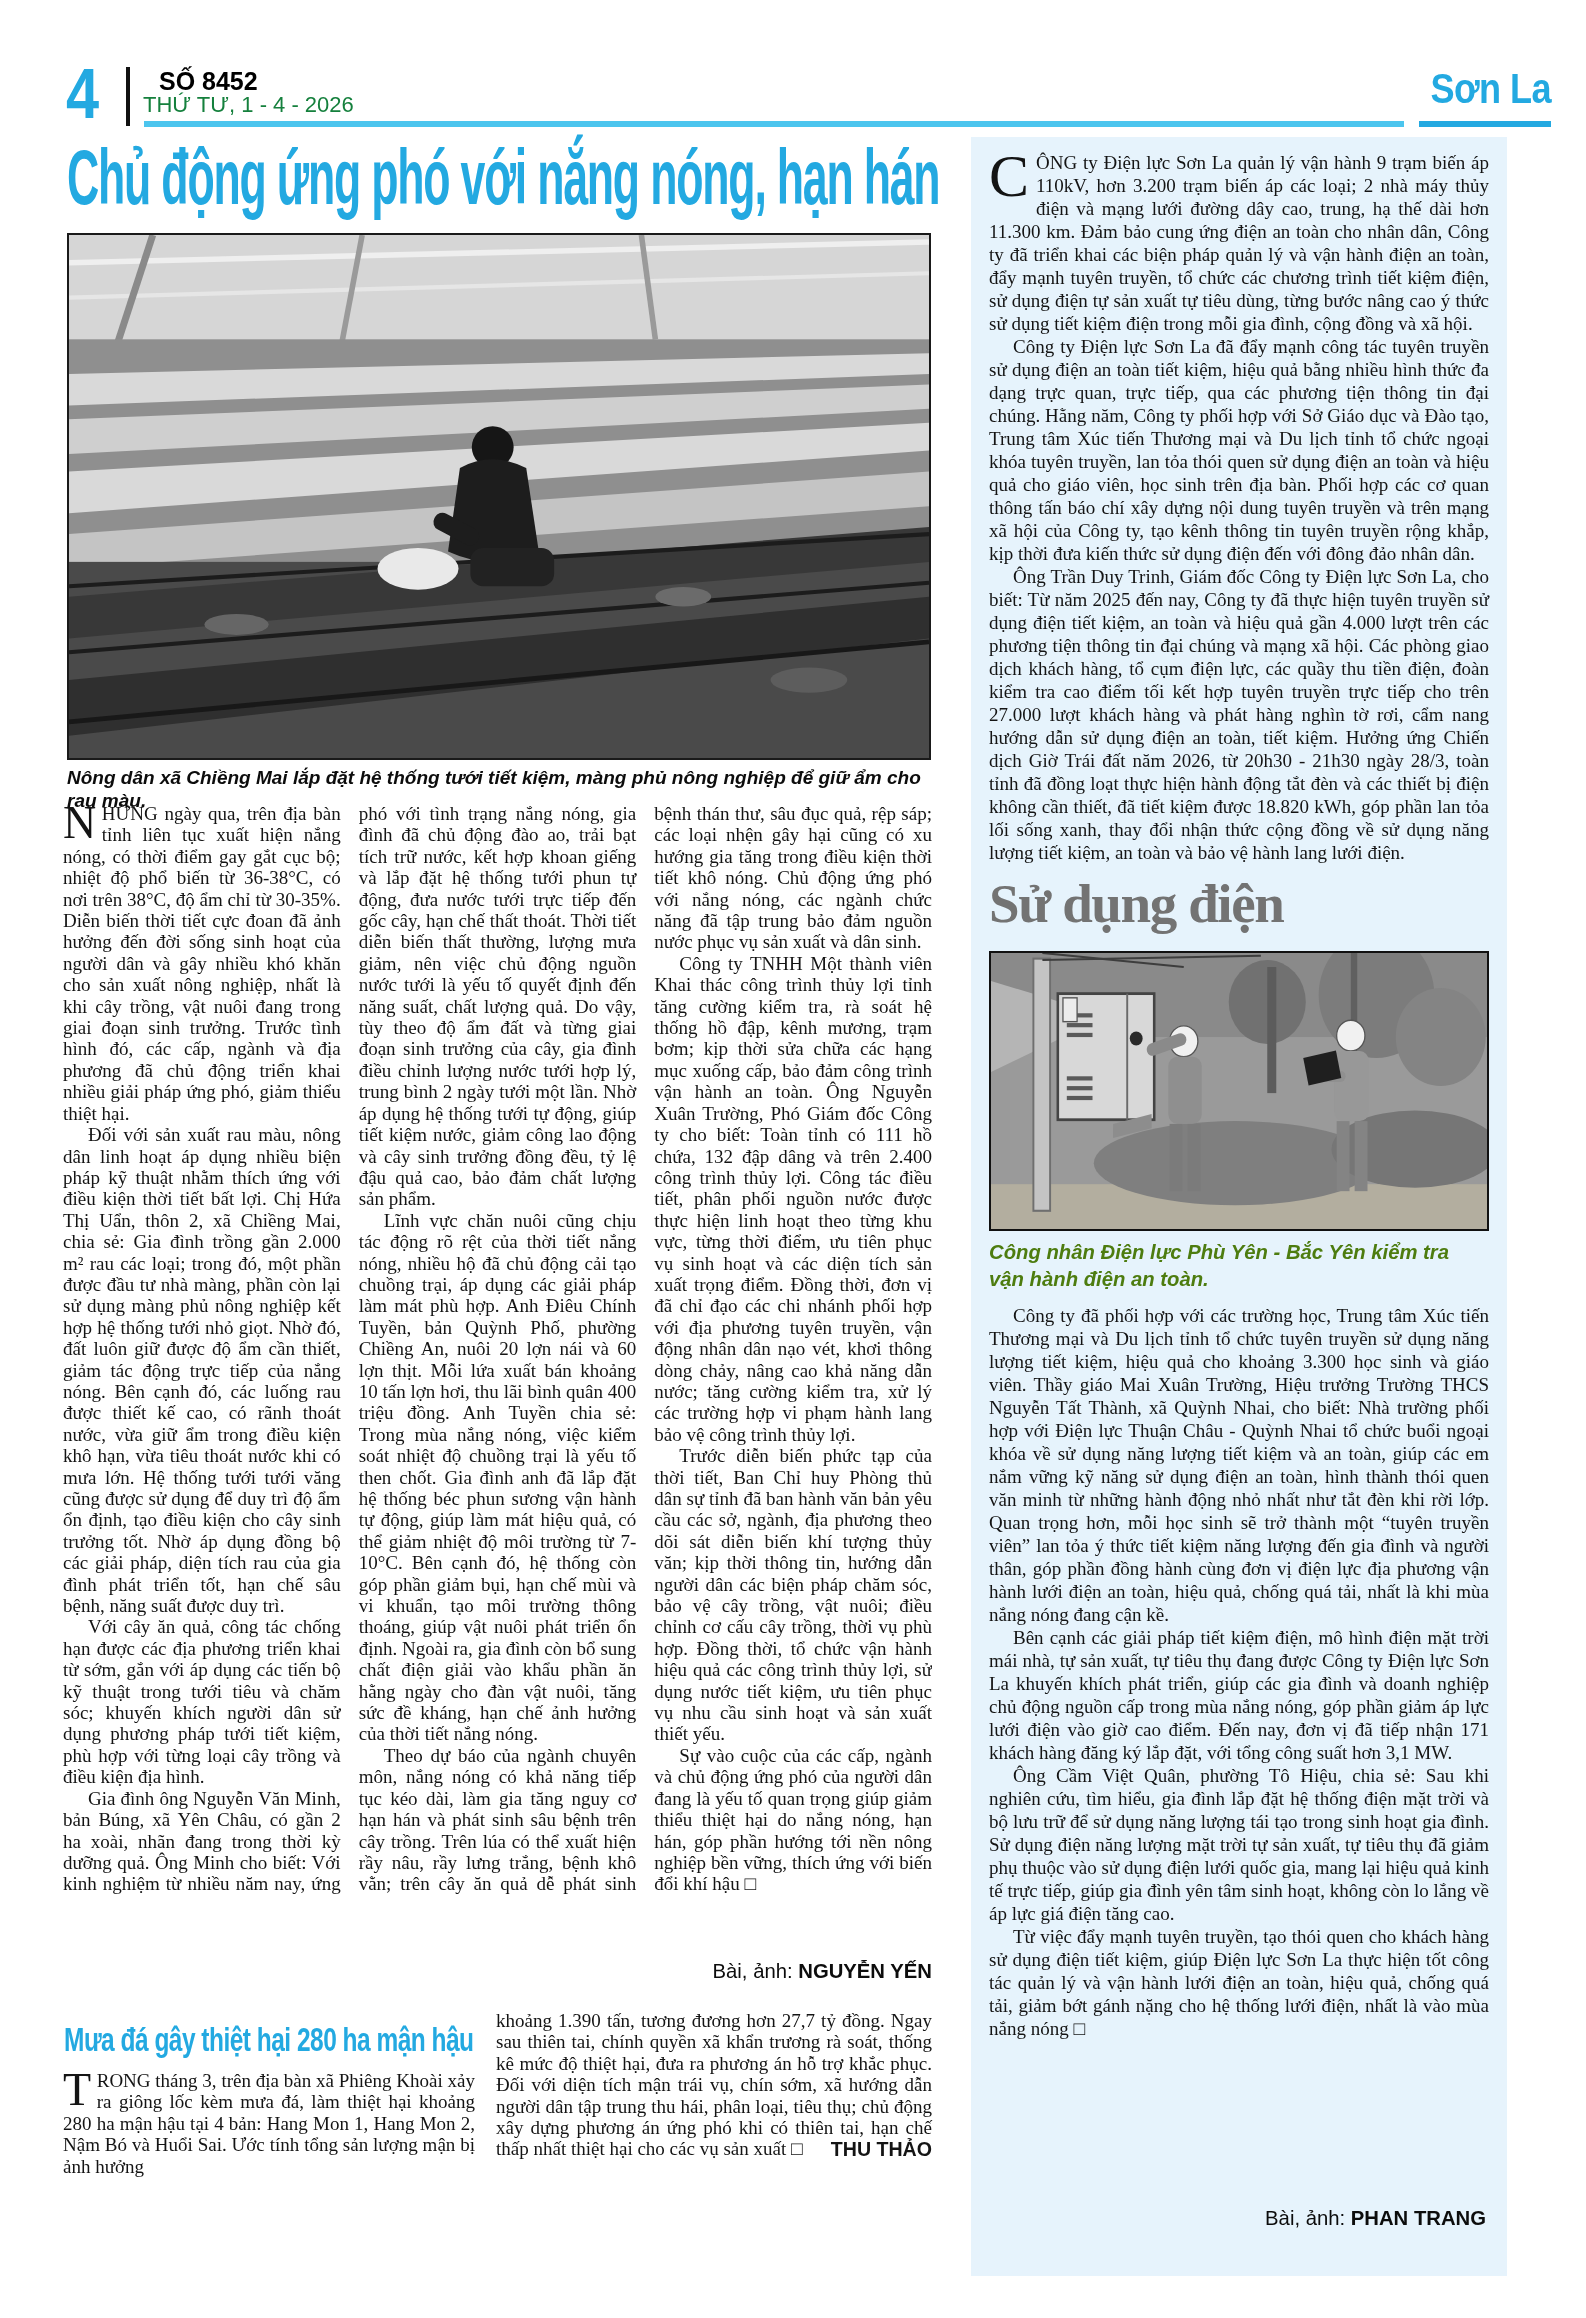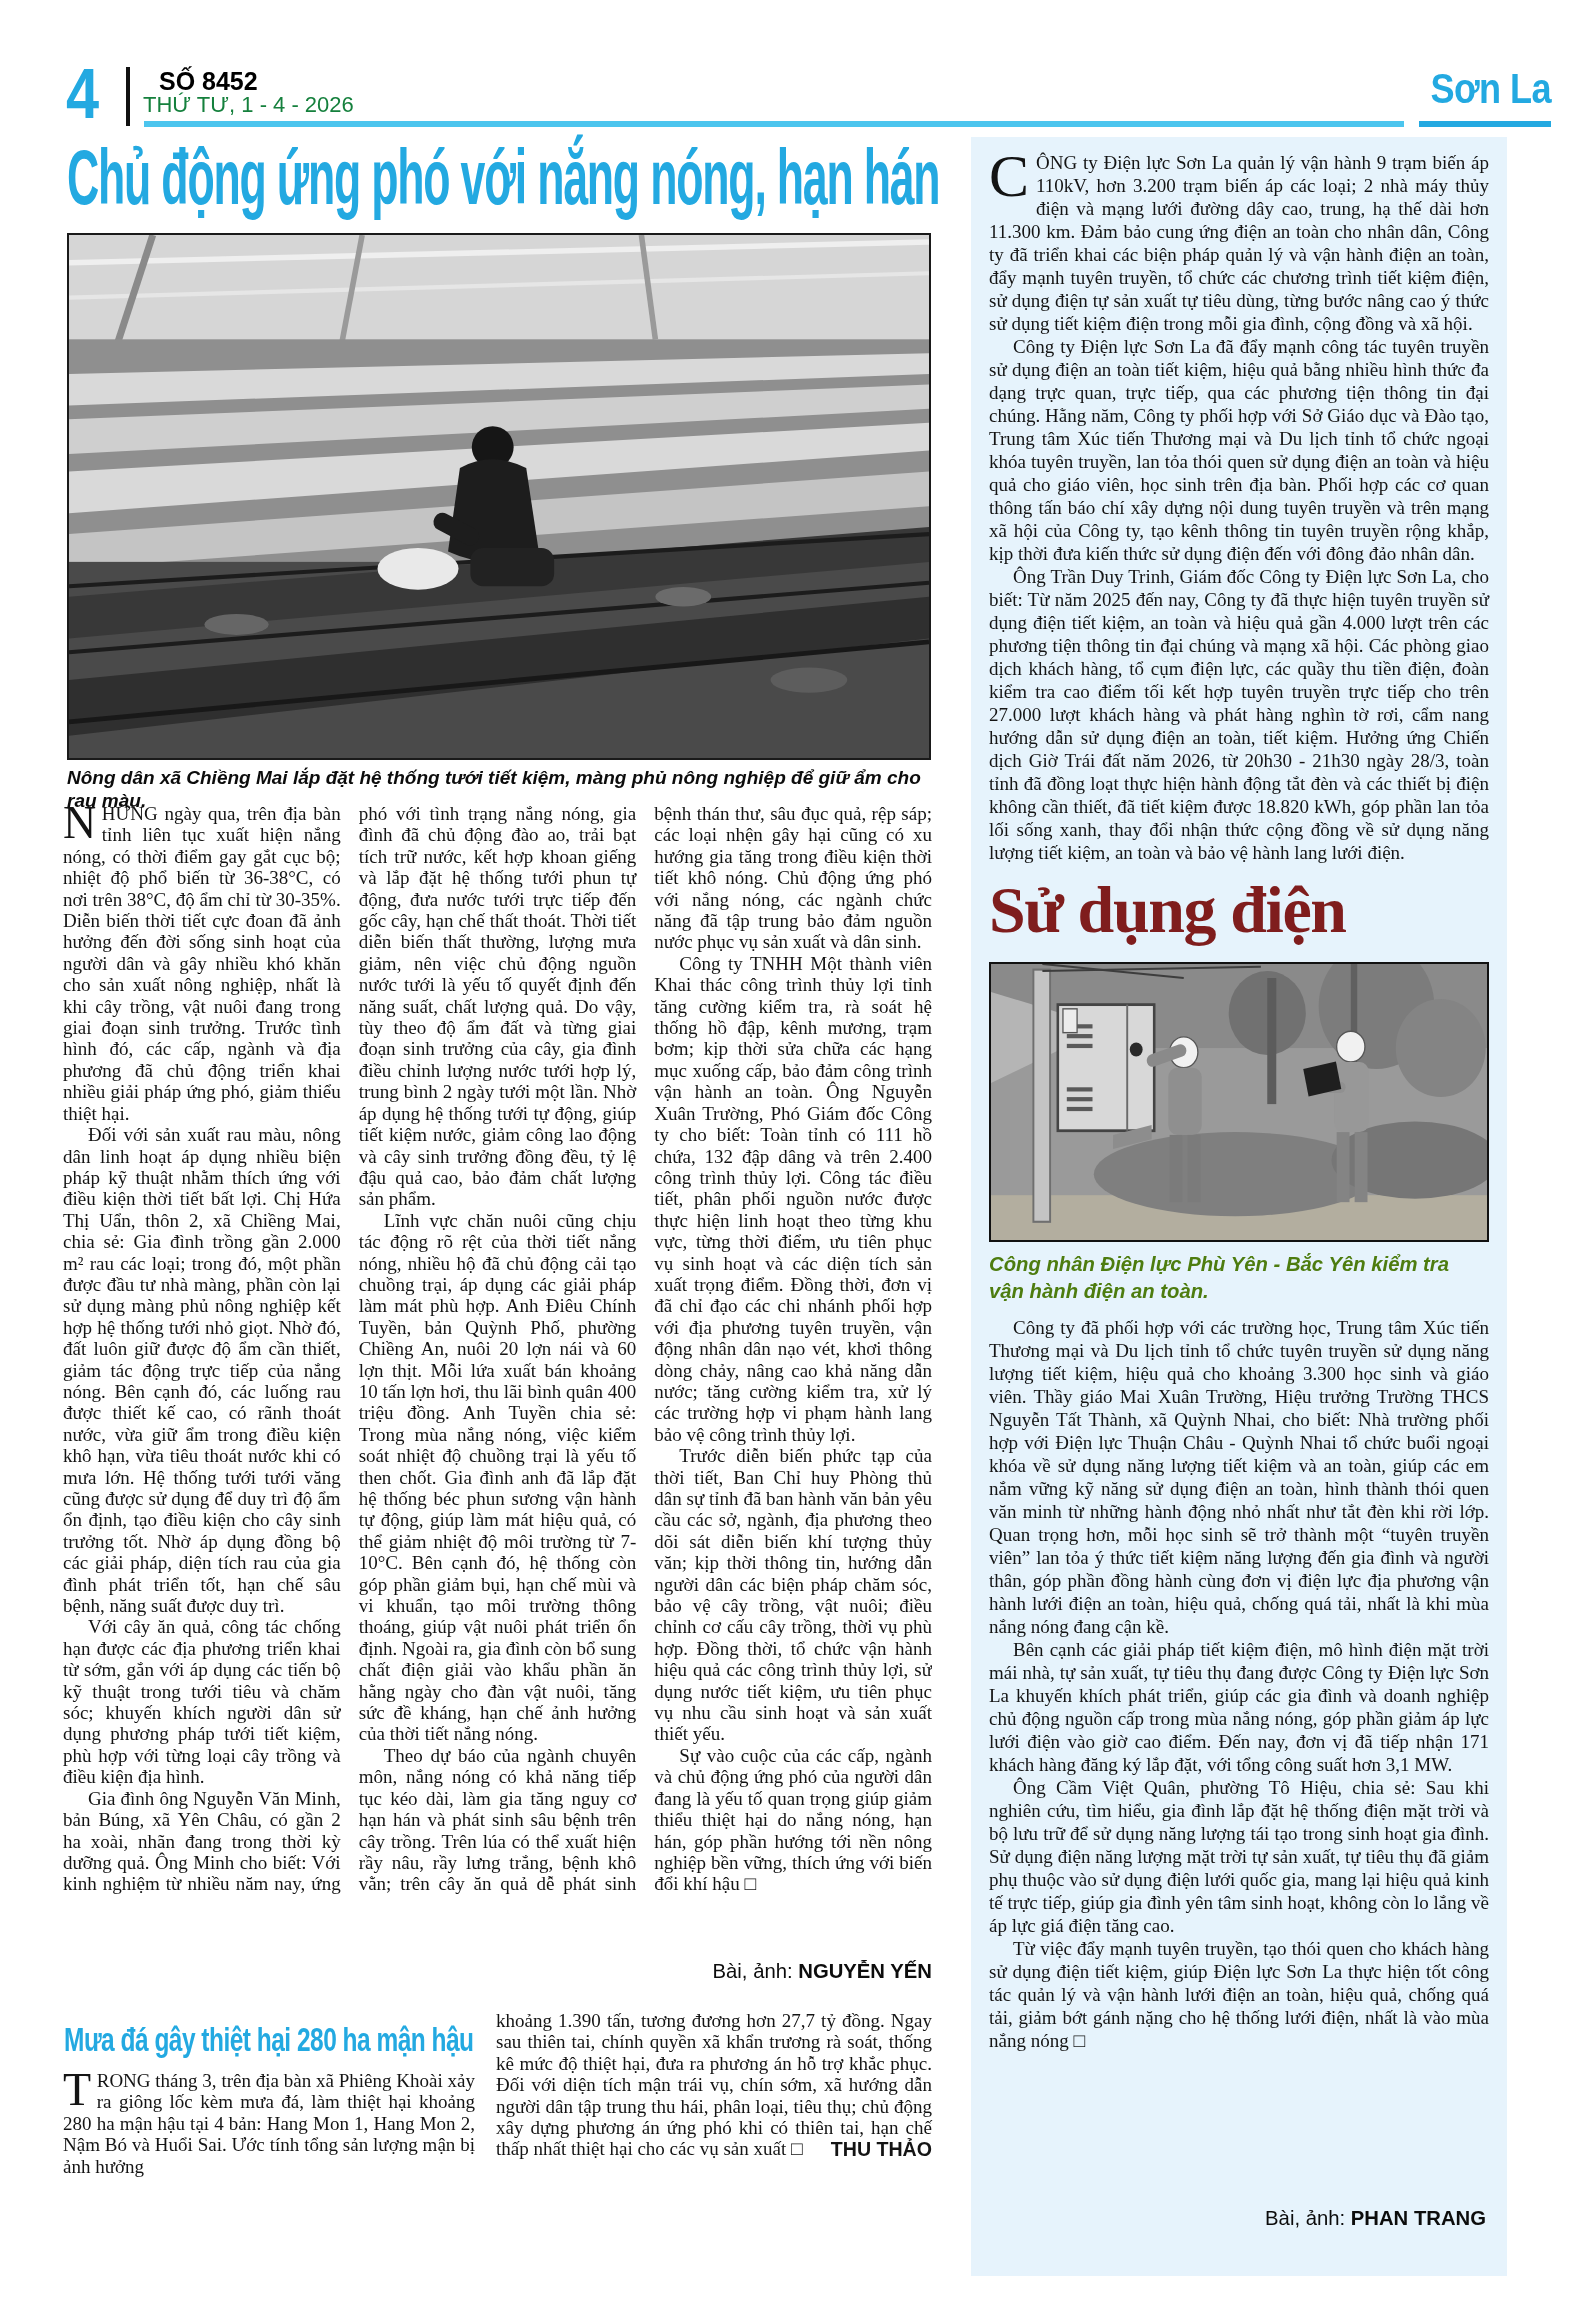--- a/index.html
+++ b/index.html
@@ -70,21 +70,21 @@
 
   
   .rbox{position:absolute;left:971px;top:137px;width:536px;height:2139px;
     background:var(--boxbg);box-sizing:border-box;padding:14px 18px;overflow:hidden;}
   .rb-text{font-size:19px;line-height:23px;text-align:justify;}
   .rb-text p{margin:0;}
   .rb-intro p + p{text-indent:24px;}
   .rb-intro > p:first-child::first-letter{float:left;font-size:60px;line-height:45px;
     padding:2.8px 7px 0 0;}
   .rb-head1{margin-top:11.2px;font-family:"Liberation Serif",serif;font-weight:bold;
-    font-size:66px;line-height:1.05;letter-spacing:-1.4px;color:#7f1d1d;}
+    font-size:55px;line-height:1.05;letter-spacing:-1.4px;color:#737373;}
   .rb-head2{margin-top:4.2px;height:73px;}
   .rb-head2 span{display:inline-block;white-space:nowrap;font-family:"Liberation Sans",sans-serif;
     font-weight:900;font-size:70px;line-height:1;letter-spacing:-1.4px;color:#0d0d0d;
     transform:scaleX(.72);transform-origin:left top;}
   .rb-photo{margin-top:18px;width:100%;height:280px;border:2.1px solid #111;
     box-sizing:border-box;background:#9a9a9a;overflow:hidden;}
   .rb-cap{margin-top:8.4px;font-family:"Liberation Sans",sans-serif;font-weight:bold;
     font-style:italic;font-size:20.3px;line-height:1.32;color:#4d7c0f;}
   .rb-body{margin-top:11.2px;}
   .rb-body p{text-indent:24px;}

